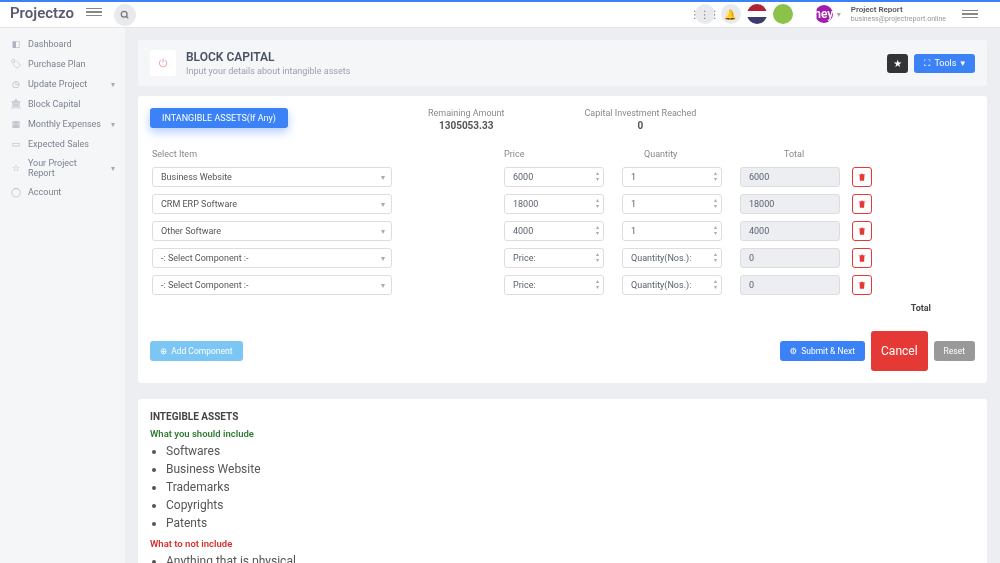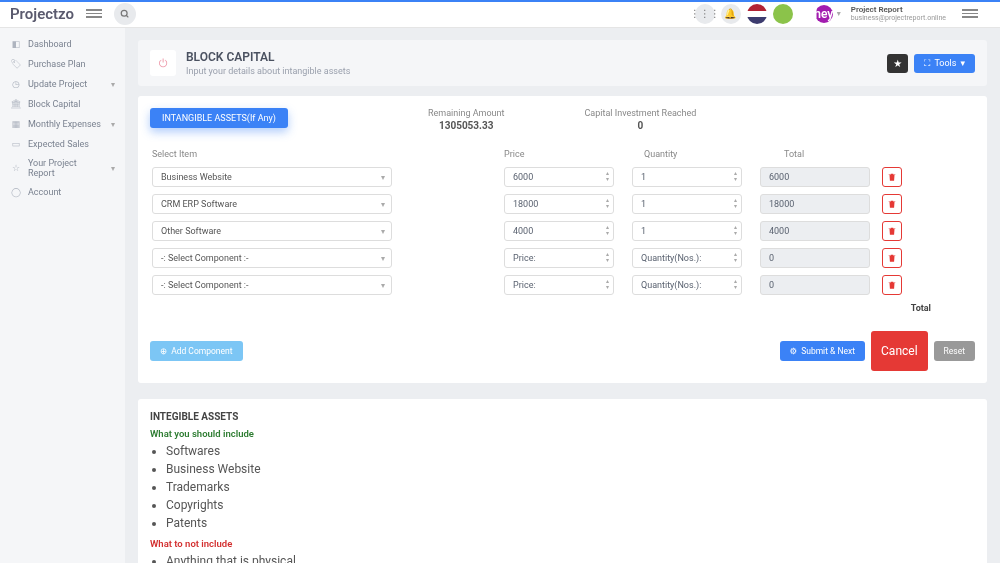--- a/index.html
+++ b/index.html
@@ -1,18 +1,18 @@
 <!DOCTYPE html>
 <html><head>
 <meta charset="utf-8">
 <style>
   * { margin: 0; padding: 0; box-sizing: border-box; font-family: -apple-system, BlinkMacSystemFont, "Segoe UI", Roboto, sans-serif; }
   body { background: #eceef1; font-size: 11px; color: #5a6270; overflow: hidden; width: 1000px; height: 563px; }
   
-  .topbar { height: 28px; background: #fff; display: flex; align-items: center; padding: 12px 10px; border-bottom: 1px solid #e5e5e5; position: relative; }
+  .topbar { height: 28px; background: #fff; display: flex; align-items: flex-start; padding: 4px 10px; border-bottom: 1px solid #e5e5e5; position: relative; }
   .topbar::before { content: ''; position: absolute; top: 0; left: 0; right: 0; height: 2px; background: #3b82f6; }
   .logo { font-size: 15px; font-weight: 600; color: #5a5a6e; margin-right: 12px; }
   .menu-btn { width: 16px; height: 16px; display: flex; flex-direction: column; justify-content: center; gap: 2px; cursor: pointer; margin-right: 12px; }
   .menu-btn span { height: 1.5px; background: #888; }
   .search-btn { width: 22px; height: 22px; border-radius: 50%; background: #e8eaed; display: flex; align-items: center; justify-content: center; cursor: pointer; }
   .topbar-right { margin-left: auto; display: flex; align-items: center; gap: 6px; }
   .icon-circle { width: 20px; height: 20px; border-radius: 50%; background: #e8eaed; display: flex; align-items: center; justify-content: center; cursor: pointer; font-size: 10px; color: #777; }
   .flag { width: 20px; height: 20px; border-radius: 50%; background: linear-gradient(to bottom, #b22234 0%, #b22234 33%, #fff 33%, #fff 66%, #3c3b6e 66%); }
   .env { width: 20px; height: 20px; border-radius: 50%; background: #8bc34a; }
   .avatar { width: 18px; height: 18px; border-radius: 50%; background: #a21caf; display: flex; align-items: center; justify-content: center; color: #fff; font-size: 12px; font-weight: 600; }
@@ -45,21 +45,21 @@
   .table-head { display: flex; font-size: 9px; color: #888; margin-bottom: 8px; padding: 0 2px; }
   .col-item { width: 352px; }
   .col-price { width: 140px; }
   .col-qty { width: 140px; }
   .col-total { width: 140px; }
   
   .row { display: flex; align-items: center; gap: 0; margin-bottom: 7px; padding: 0 2px; }
   .select-box { position: relative; width: 240px; height: 20px; border: 1px solid #ddd; border-radius: 3px; font-size: 9px; display: flex; align-items: center; padding: 0 8px; color: #555; cursor: pointer; background: #fff; }
   .select-box::after { content: '▾'; position: absolute; right: 6px; color: #aaa; font-size: 8px; }
   .spacer-item { width: 112px; }
-  .num-input { width: 110px; height: 20px; border: 1px solid #ddd; border-radius: 3px; font-size: 9px; padding: 0 8px; display: flex; align-items: center; position: relative; background: #fff; }
+  .num-input { width: 100px; height: 20px; border: 1px solid #ddd; border-radius: 3px; font-size: 9px; padding: 0 8px; display: flex; align-items: center; position: relative; background: #fff; }
   .num-input.ro { background: #eceef1; }
   .num-input .spin { position: absolute; right: 4px; top: 2px; display: flex; flex-direction: column; font-size: 6px; line-height: 6px; color: #aaa; }
   .spacer-col { width: 18px; }
   .del-btn { width: 20px; height: 20px; border: 1px solid #e53935; border-radius: 3px; display: flex; align-items: center; justify-content: center; color: #e53935; cursor: pointer; background: #fff; margin-left: 12px; }
   
   .total-row { display: flex; justify-content: flex-end; align-items: center; margin-top: 8px; padding-right: 34px; }
   .total-label { font-weight: 700; font-size: 9px; margin-right: 10px; color: #444; }
   .total-box { width: 128px; height: 20px; background: #eceef1; border: 1px solid #ddd; border-radius: 3px; font-size: 9px; padding: 0 8px; display: flex; align-items: center; }
   
   .action-row { display: flex; align-items: center; margin-top: 18px; }

